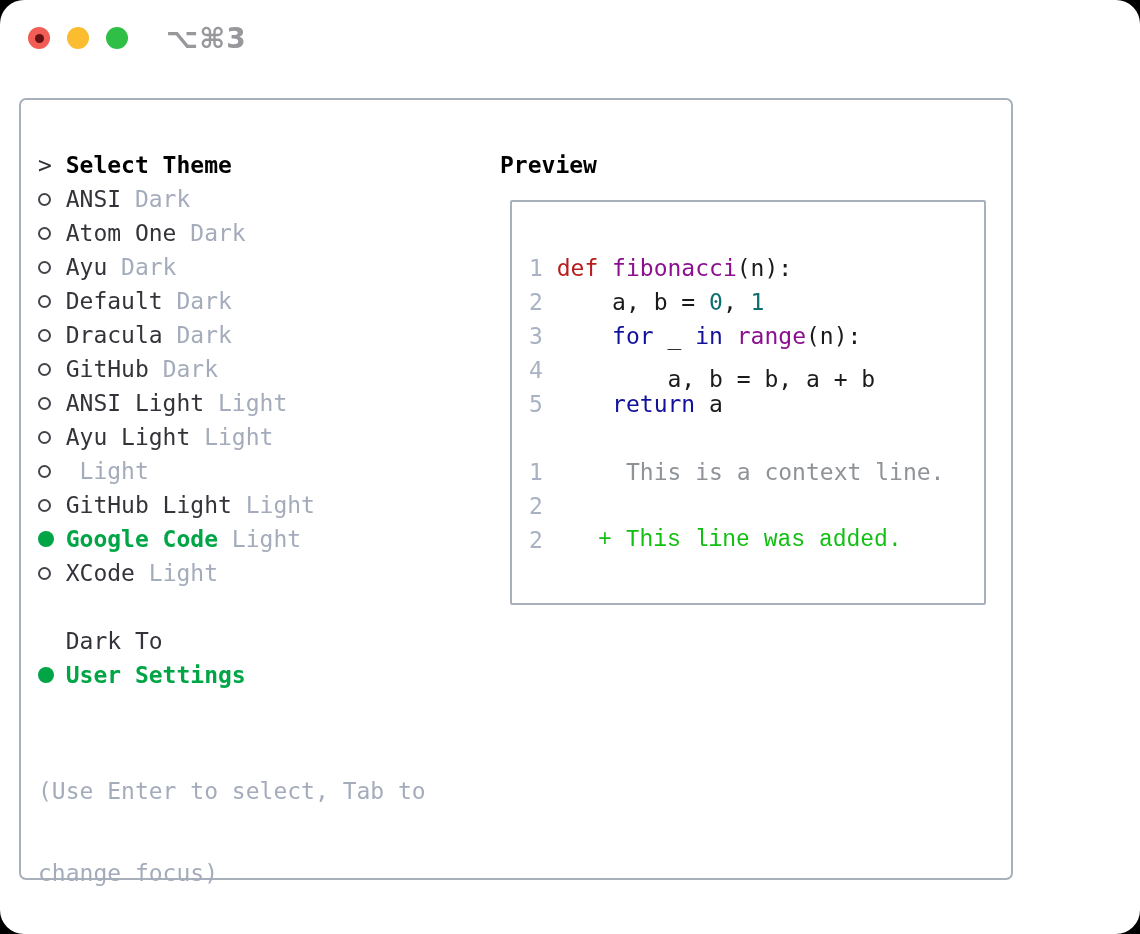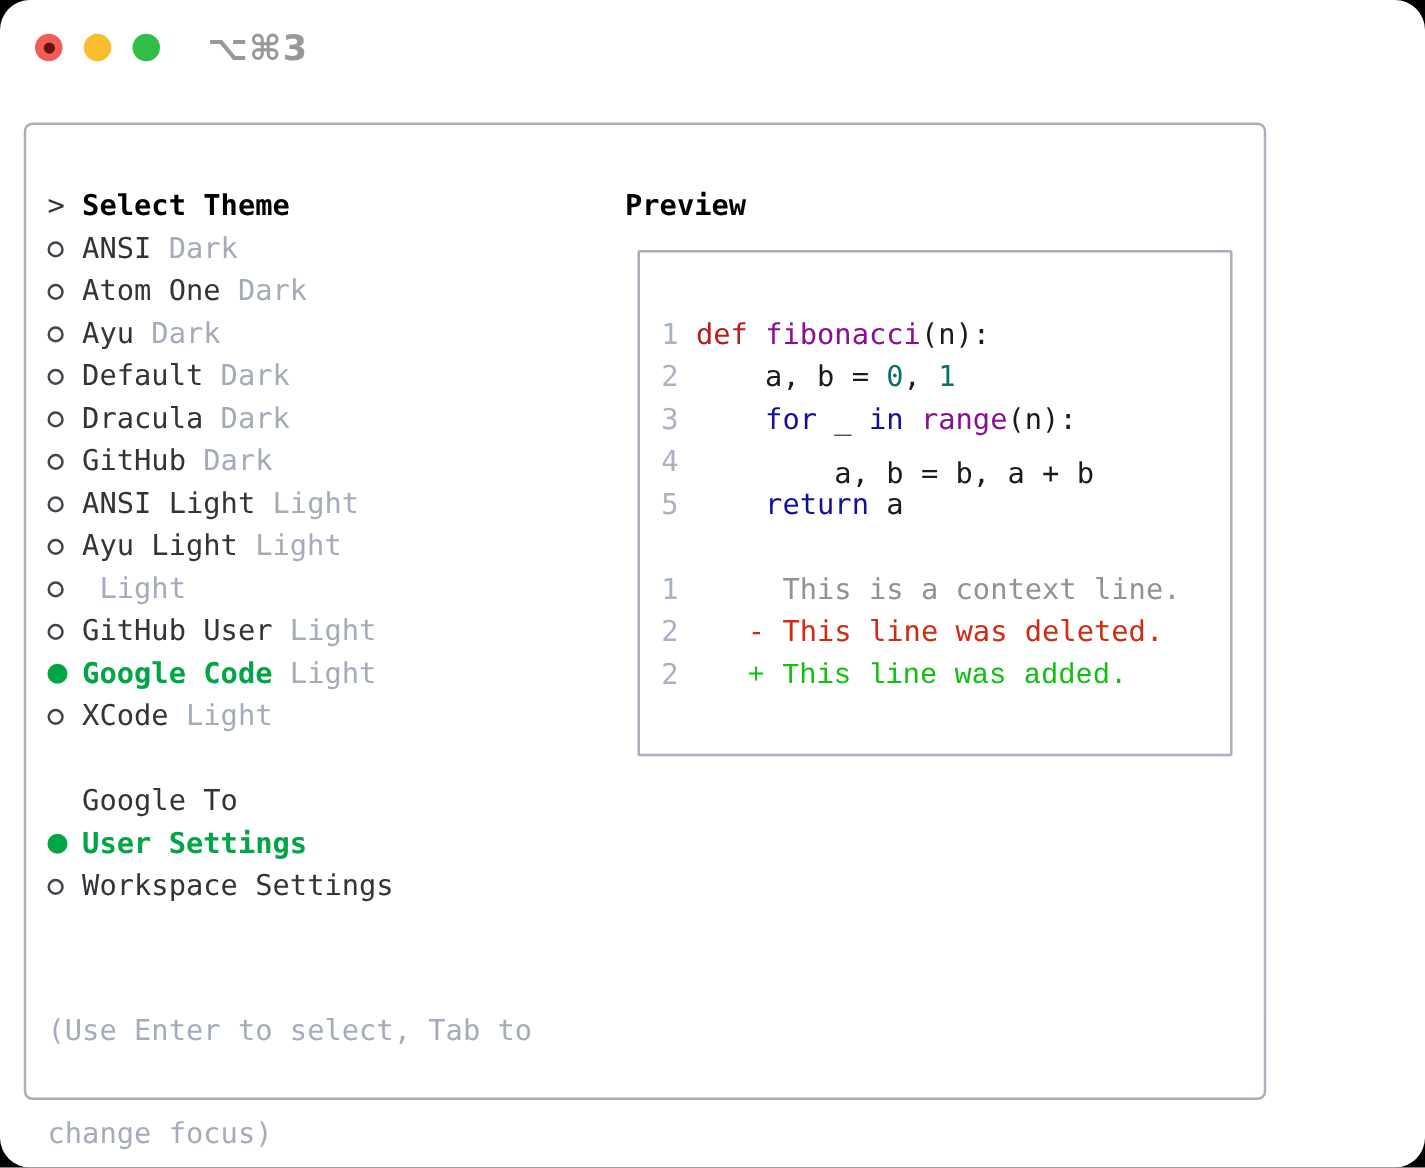--- a/index.html
+++ b/index.html
@@ -163,44 +163,43 @@
       <div id="theme-items">
           <div class="row"><span class="marker"><span class="circle"></span></span><span class="name">ANSI</span><span class="suffix">Dark</span></div>
           <div class="row"><span class="marker"><span class="circle"></span></span><span class="name">Atom One</span><span class="suffix">Dark</span></div>
           <div class="row"><span class="marker"><span class="circle"></span></span><span class="name">Ayu</span><span class="suffix">Dark</span></div>
           <div class="row"><span class="marker"><span class="circle"></span></span><span class="name">Default</span><span class="suffix">Dark</span></div>
           <div class="row"><span class="marker"><span class="circle"></span></span><span class="name">Dracula</span><span class="suffix">Dark</span></div>
           <div class="row"><span class="marker"><span class="circle"></span></span><span class="name">GitHub</span><span class="suffix">Dark</span></div>
           <div class="row"><span class="marker"><span class="circle"></span></span><span class="name">ANSI Light</span><span class="suffix">Light</span></div>
           <div class="row"><span class="marker"><span class="circle"></span></span><span class="name">Ayu Light</span><span class="suffix">Light</span></div>
           <div class="row"><span class="marker"><span class="circle"></span></span><span class="suffix">Light</span></div>
-          <div class="row"><span class="marker"><span class="circle"></span></span><span class="name">GitHub User</span><span class="suffix">Light</span></div>
+          <div class="row"><span class="marker"><span class="circle"></span></span><span class="name">GitHub Light</span><span class="suffix">Light</span></div>
           <div class="row"><span class="marker"><span class="circle sel"></span></span><span class="name sel">Google Code</span><span class="suffix">Light</span></div>
           <div class="row"><span class="marker"><span class="circle"></span></span><span class="name">XCode</span><span class="suffix">Light</span></div>
         </div>
       <div class="spacer"></div>
       <div class="row">
-        <span class="marker"></span><span class="name">Google To</span>
+        <span class="marker"></span><span class="name">Dark To</span>
       </div>
       <div id="apply-items">
           <div class="row"><span class="marker"><span class="circle sel"></span></span><span class="name sel">User Settings</span></div>
-          <div class="row"><span class="marker"><span class="circle"></span></span><span class="name">Workspace Settings</span></div>
         </div>
       <div class="spacer"></div>
       <div class="help-line">(Use Enter to select, Tab to</div>
       <div class="help-line">change focus)</div>
     </div>
 
     <div class="preview-title">Preview</div>
     <div class="preview-box" id="preview-box">
         <div class="pline"><span style="color: rgb(169, 178, 195);">1 </span><span style="color: #b91c1c;">def</span><span style="color: rgb(26, 26, 26);"> </span><span style="color: rgb(139, 15, 143);">fibonacci</span><span style="color: rgb(26, 26, 26);">(n):</span></div>
         <div class="pline"><span style="color: rgb(169, 178, 195);">2 </span><span style="color: rgb(26, 26, 26);">    a, b = </span><span style="color: rgb(13, 110, 112);">0</span><span style="color: rgb(26, 26, 26);">, </span><span style="color: rgb(13, 110, 112);">1</span></div>
         <div class="pline"><span style="color: rgb(169, 178, 195);">3 </span><span style="color: rgb(26, 26, 26);">    </span><span style="color: rgb(17, 17, 154);">for</span><span style="color: rgb(26, 26, 26);"> _ </span><span style="color: rgb(17, 17, 154);">in</span><span style="color: rgb(26, 26, 26);"> </span><span style="color: rgb(139, 15, 143);">range</span><span style="color: rgb(26, 26, 26);">(n):</span></div>
         <div class="pline"><span style="color: rgb(169, 178, 195);">4 </span><span style="color: rgb(26, 26, 26); margin-top: 17px;">        a, b = b, a + b</span></div>
         <div class="pline"><span style="color: rgb(169, 178, 195);">5 </span><span style="color: rgb(26, 26, 26);">    </span><span style="color: rgb(17, 17, 154);">return</span><span style="color: rgb(26, 26, 26);"> a</span></div>
         <div class="pline"></div>
         <div class="pline"><span style="color: rgb(169, 178, 195);">1</span><span style="color: rgb(143, 147, 152);">      This is a context line.</span></div>
-        <div class="pline"><span style="color: rgb(169, 178, 195);">2</span><span style="color: rgb(207, 44, 18);">    - This line was deleted.</span></div>
+        <div class="pline"><span style="color: rgb(169, 178, 195);">2</span></div>
         <div class="pline"><span style="color: rgb(169, 178, 195);">2</span><span style="color: rgb(16, 192, 16); font-family: Liberation Mono, monospace;">    + This line was added.</span></div>
       </div>
 
   </div>
 </div>
 
 </body></html>

